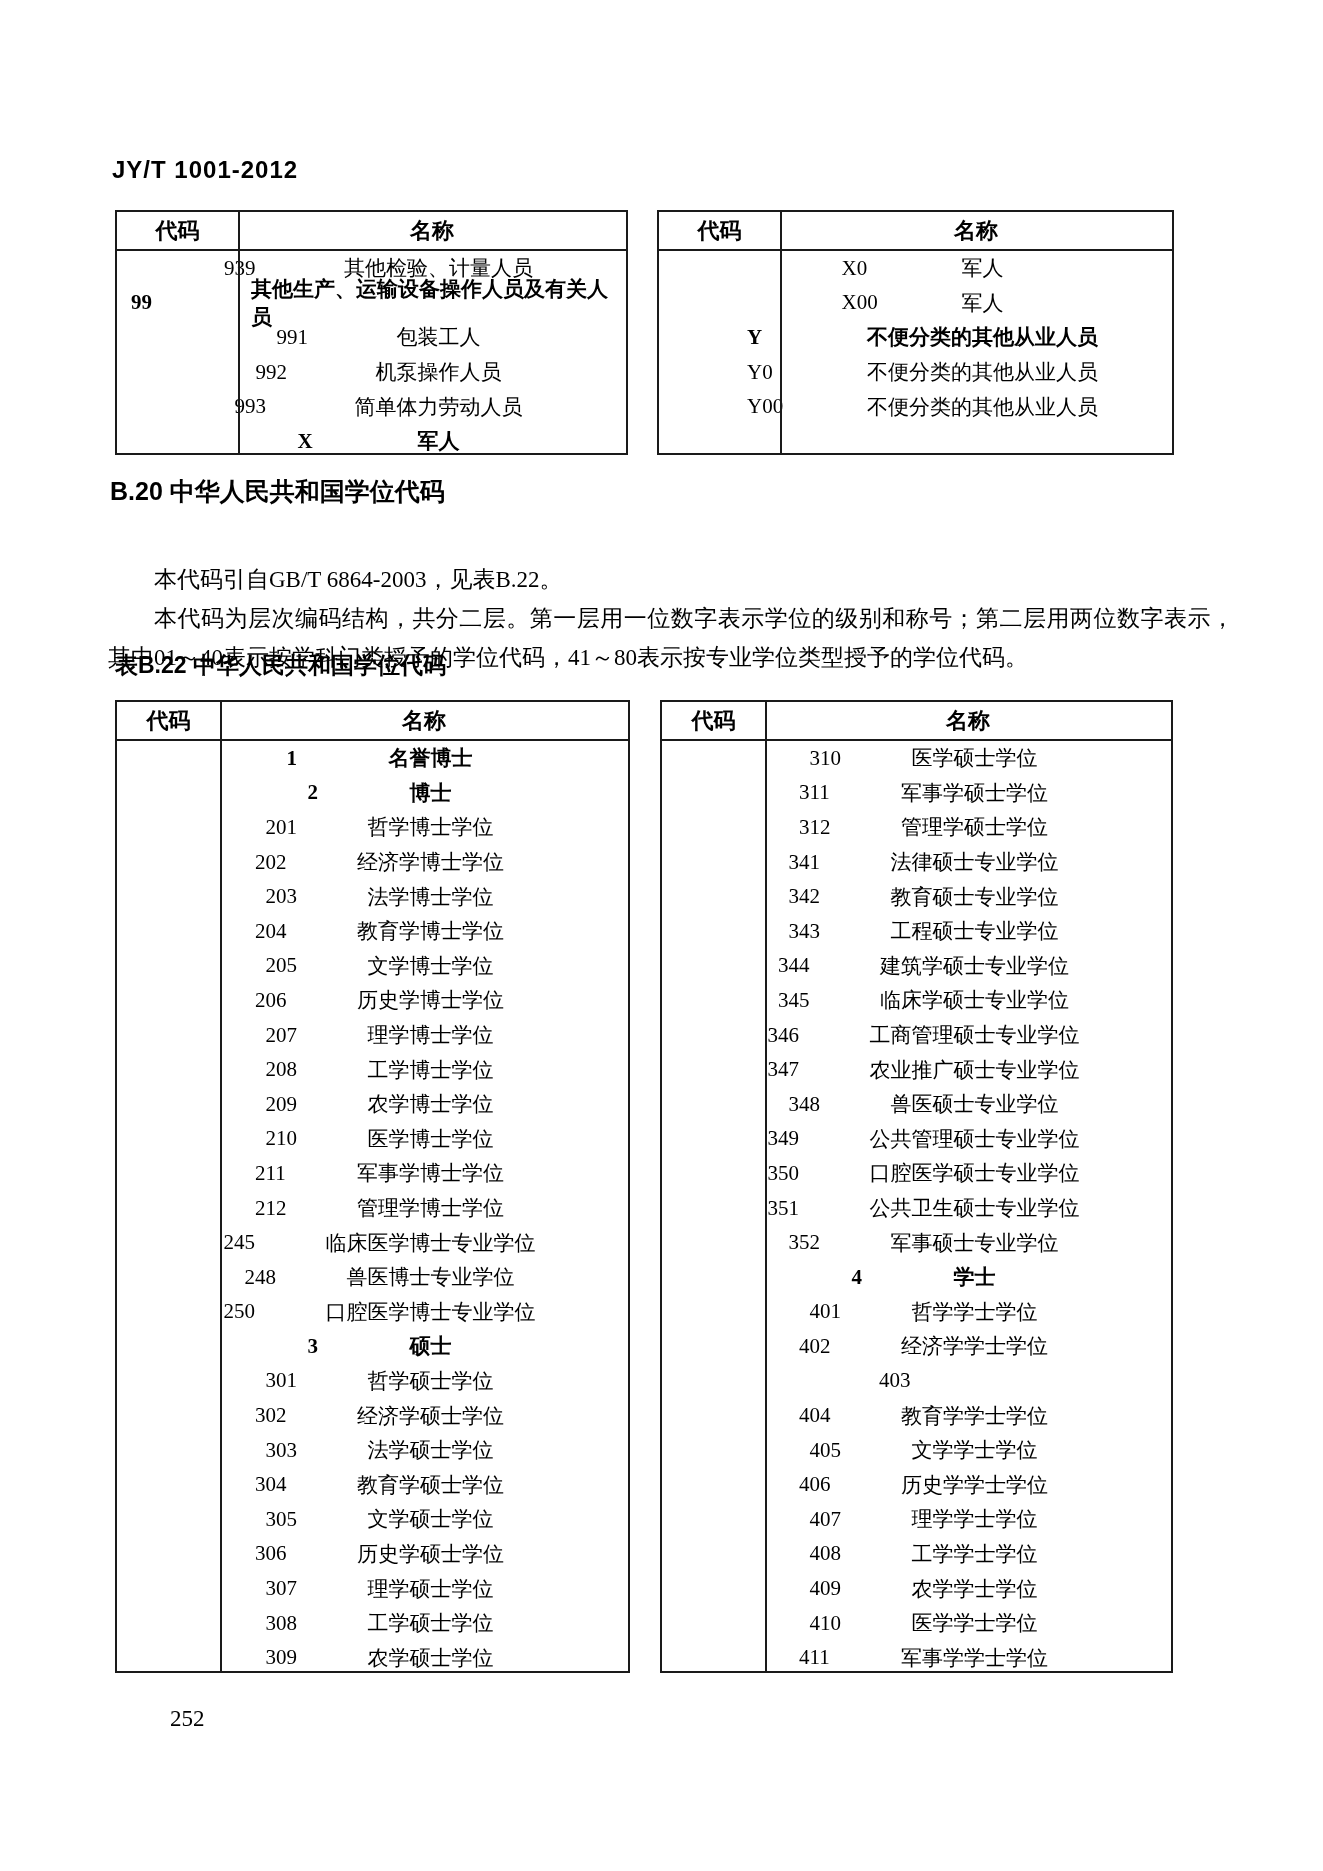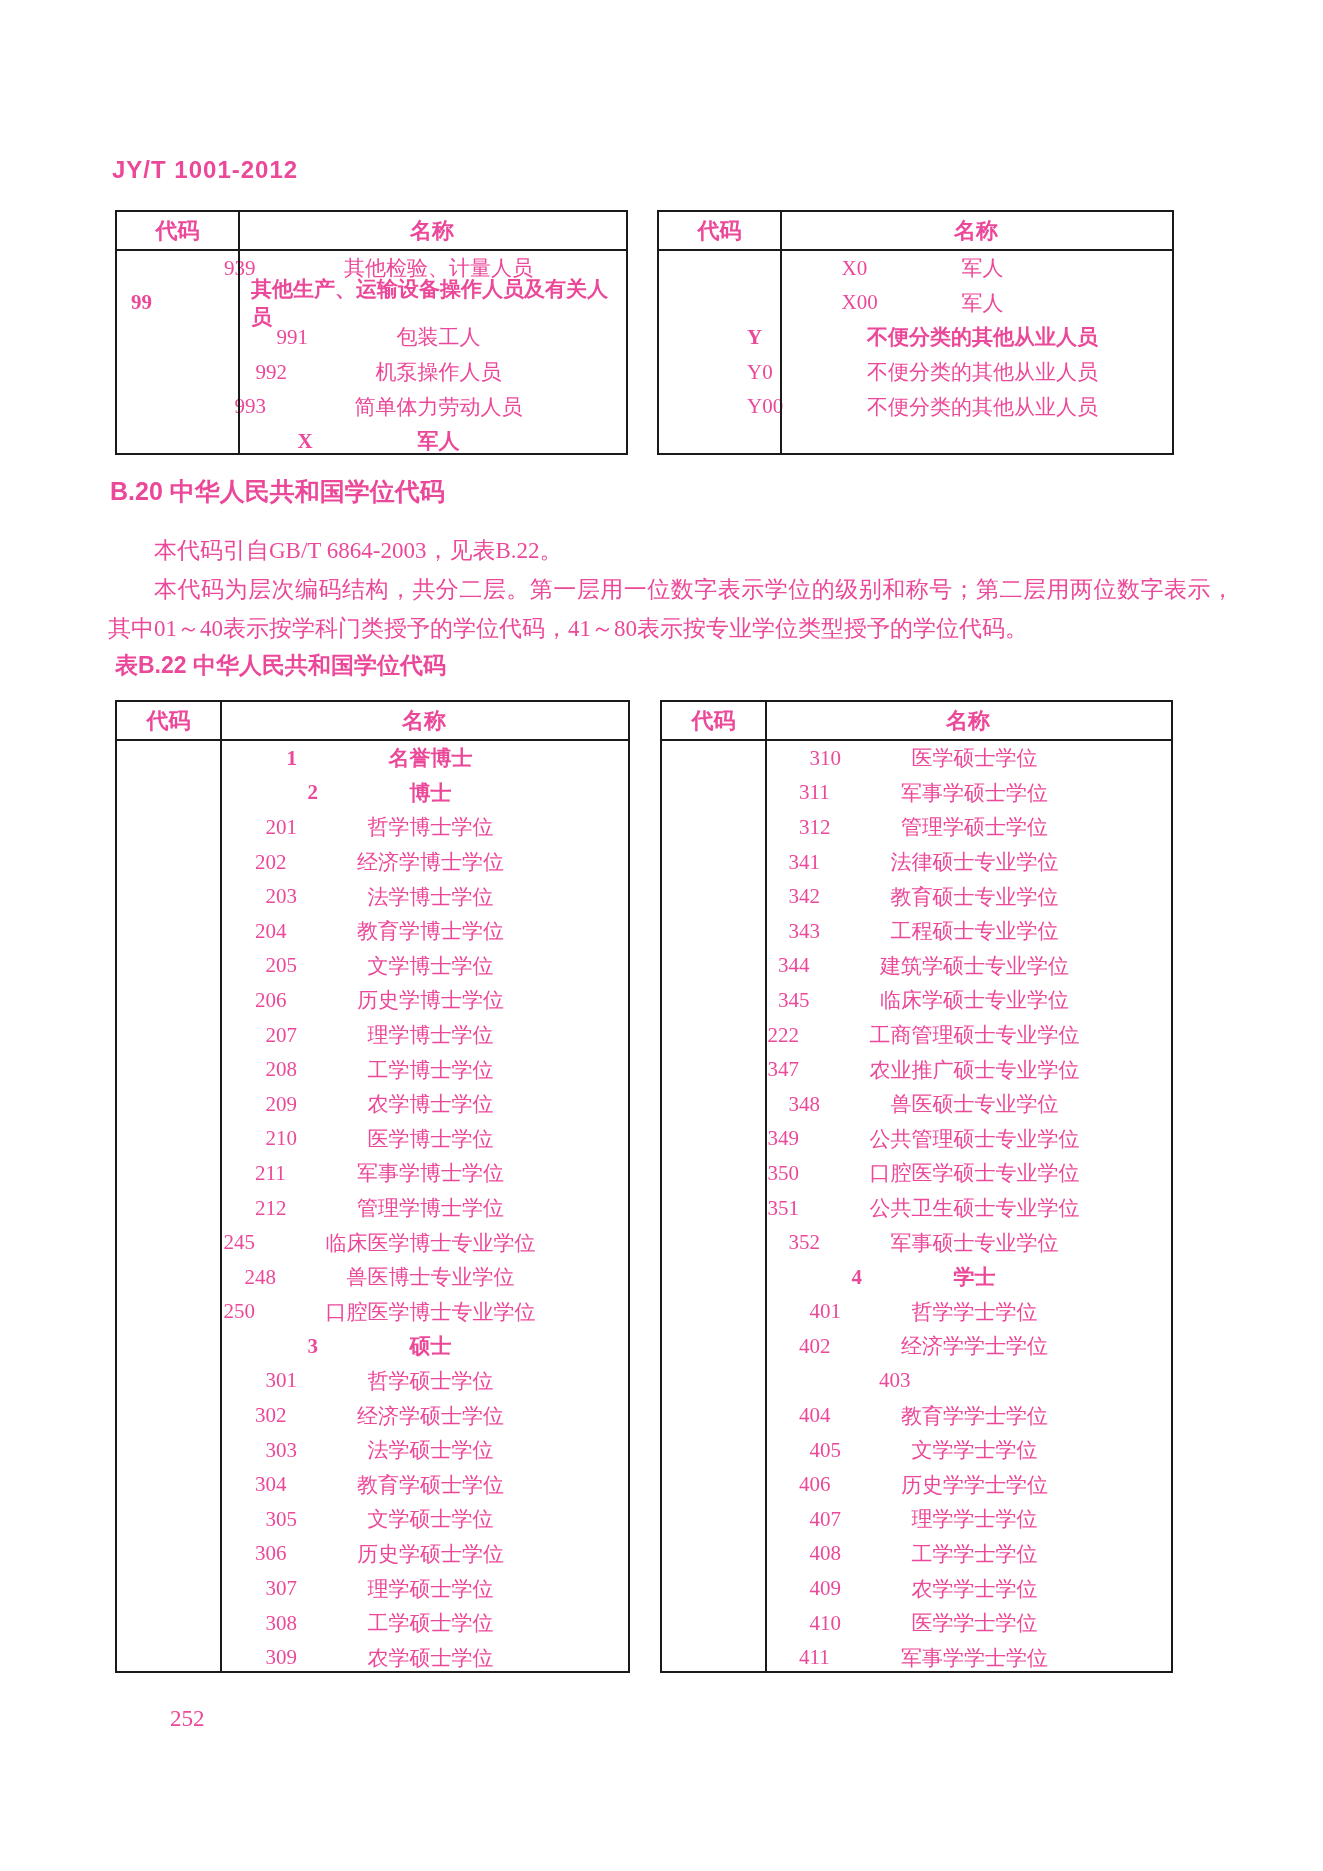--- a/index.html
+++ b/index.html
@@ -1,20 +1,20 @@
 <!DOCTYPE html>
 <html><head>
 <meta charset="utf-8">
 <style>
   html,body{margin:0;padding:0;background:#ffffff;}
   .page{
     position:relative;
     width:1323px;height:1871px;
     background:#ffffff;
-    color:#ec4899;
+    color:#000000;
     font-family:"Liberation Serif","DejaVu Serif",serif;
     overflow:hidden;
   }
   .doc-code{
     position:absolute;left:112px;top:156px;
     font-family:"Liberation Sans","DejaVu Sans",sans-serif;
     font-weight:700;font-size:24px;letter-spacing:1px;
   }
   
   .tbl{
@@ -48,21 +48,21 @@
   
   .top-tables{position:absolute;left:115px;top:210px;display:flex;gap:29px;}
   .t-occ-left{width:513px;height:245px;}
   .t-occ-right{width:517px;height:245px;}
   .section-heading{
     position:absolute;left:110px;top:475px;
     font-family:"Liberation Sans","DejaVu Sans",sans-serif;
     font-weight:700;font-size:25px;
   }
   .paragraphs{
-    position:absolute;left:108px;top:531px;width:1126px;
+    position:absolute;left:108px;top:560px;width:1126px;
     font-size:23px;line-height:39px;
   }
   .paragraphs p{margin:0;text-indent:2em;text-align:justify;}
   .tbl-caption{
     position:absolute;left:115px;top:650px;width:1059px;
     text-align:left;
     font-family:"Liberation Sans","DejaVu Sans",sans-serif;
     font-weight:700;font-size:23px;
   }
   .main-tables{position:absolute;left:115px;top:700px;display:flex;gap:30px;}
@@ -301,21 +301,21 @@
           </div>
           <div class="trow">
             <div class="cell code">344</div>
             <div class="cell name">建筑学硕士专业学位</div>
           </div>
           <div class="trow">
             <div class="cell code">345</div>
             <div class="cell name">临床学硕士专业学位</div>
           </div>
           <div class="trow">
-            <div class="cell code">222</div>
+            <div class="cell code">346</div>
             <div class="cell name">工商管理硕士专业学位</div>
           </div>
           <div class="trow">
             <div class="cell code">347</div>
             <div class="cell name">农业推广硕士专业学位</div>
           </div>
           <div class="trow">
             <div class="cell code">348</div>
             <div class="cell name">兽医硕士专业学位</div>
           </div>

